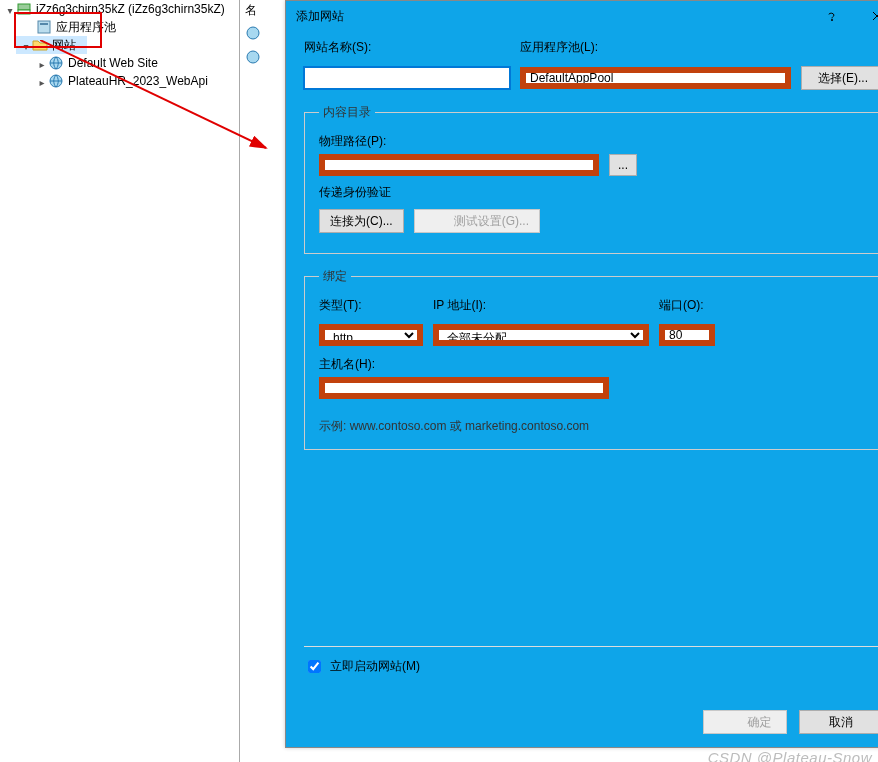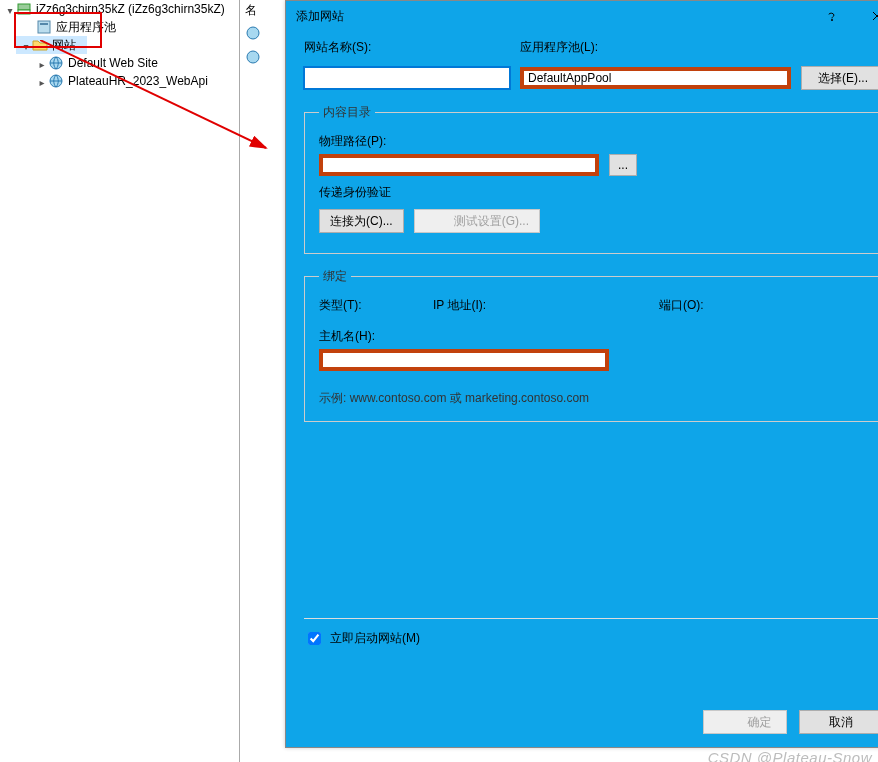--- a/index.html
+++ b/index.html
@@ -21,21 +21,21 @@
 
 .dialog { position:absolute; left:285px; top:0; width:619px; height:748px; background:#0ea5e9; border:1px solid #888; box-shadow:0 0 4px rgba(0,0,0,0.2); display:flex; flex-direction:column; }
 .titlebar { height:30px; display:flex; align-items:center; padding:0 4px 0 10px; }
 .titlebar-title { flex:1; }
 .win-btn { width:45px; height:28px; display:flex; align-items:center; justify-content:center; cursor:pointer; }
 .win-btn svg { width:10px; height:10px; stroke:#000; stroke-width:1; fill:none; }
 
 .dlg-body { flex:1; padding:8px 18px 0 18px; position:relative; }
 .row { display:flex; align-items:center; gap:10px; margin-bottom:6px; }
 label.fl { display:block; margin-bottom:4px; }
-input.txt, select.sel { height:22px; border:4px solid #c2410c; padding:0 4px; background:#fff; }
+input.txt, select.sel { height:22px; border:6px solid #c2410c; padding:0 4px; background:#fff; }
 input.txt.focused { border:1px solid #0078d7; outline:1px solid #0078d7; }
 button.btn { height:24px; min-width:84px; background:#e1e1e1; border:1px solid #adadad; cursor:pointer; padding:0 10px; }
 button.btn:disabled { color:#a0a0a0; border-color:#c8c8c8; background:#efefef; cursor:default;padding-left:39px; }
 button.iconbtn { width:28px; height:22px; background:#e1e1e1; border:1px solid #adadad; cursor:pointer; }
 
 fieldset.grp { border:1px solid #ccc; margin:14px 0 6px; padding:12px 14px 14px; }
 fieldset.grp legend { padding:0 4px; color:#333; }
 
 .bottom-bar { height:50px; border-top:0; display:flex; align-items:center; justify-content:flex-end; gap:12px; padding:0 20px; }
 .btn-primary { background:#e1e1e1; border:1px solid #adadad;text-align:center; }
@@ -184,20 +184,25 @@
         <div style="width:104px">
             <label class="fl">类型(T):</label>
           </div>
         <div style="width:216px">
             <label class="fl">IP 地址(I):</label>
           </div>
         <div style="width:60px">
             <label class="fl">端口(O):</label>
           </div>
       </div>
+      <div class="row">
+        <select class="sel" style="width:104px"><option>http</option></select>
+        <select class="sel" style="width:216px"><option>全部未分配</option></select>
+        <input class="txt" style="width: 56px;" value="80">
+      </div>
       <label class="fl" style="margin-top:10px">主机名(H):</label>
       <input class="txt" style="width: 290px;" value="">
       <div style="margin-top:19px;color:#333">示例: www.contoso.com 或 marketing.contoso.com</div>
     </fieldset>
 
     <div style="height:180px"></div>
     <hr class="sep">
     <div class="check-row">
       <input type="checkbox" checked="" style="">
       <label>立即启动网站(M)</label>

